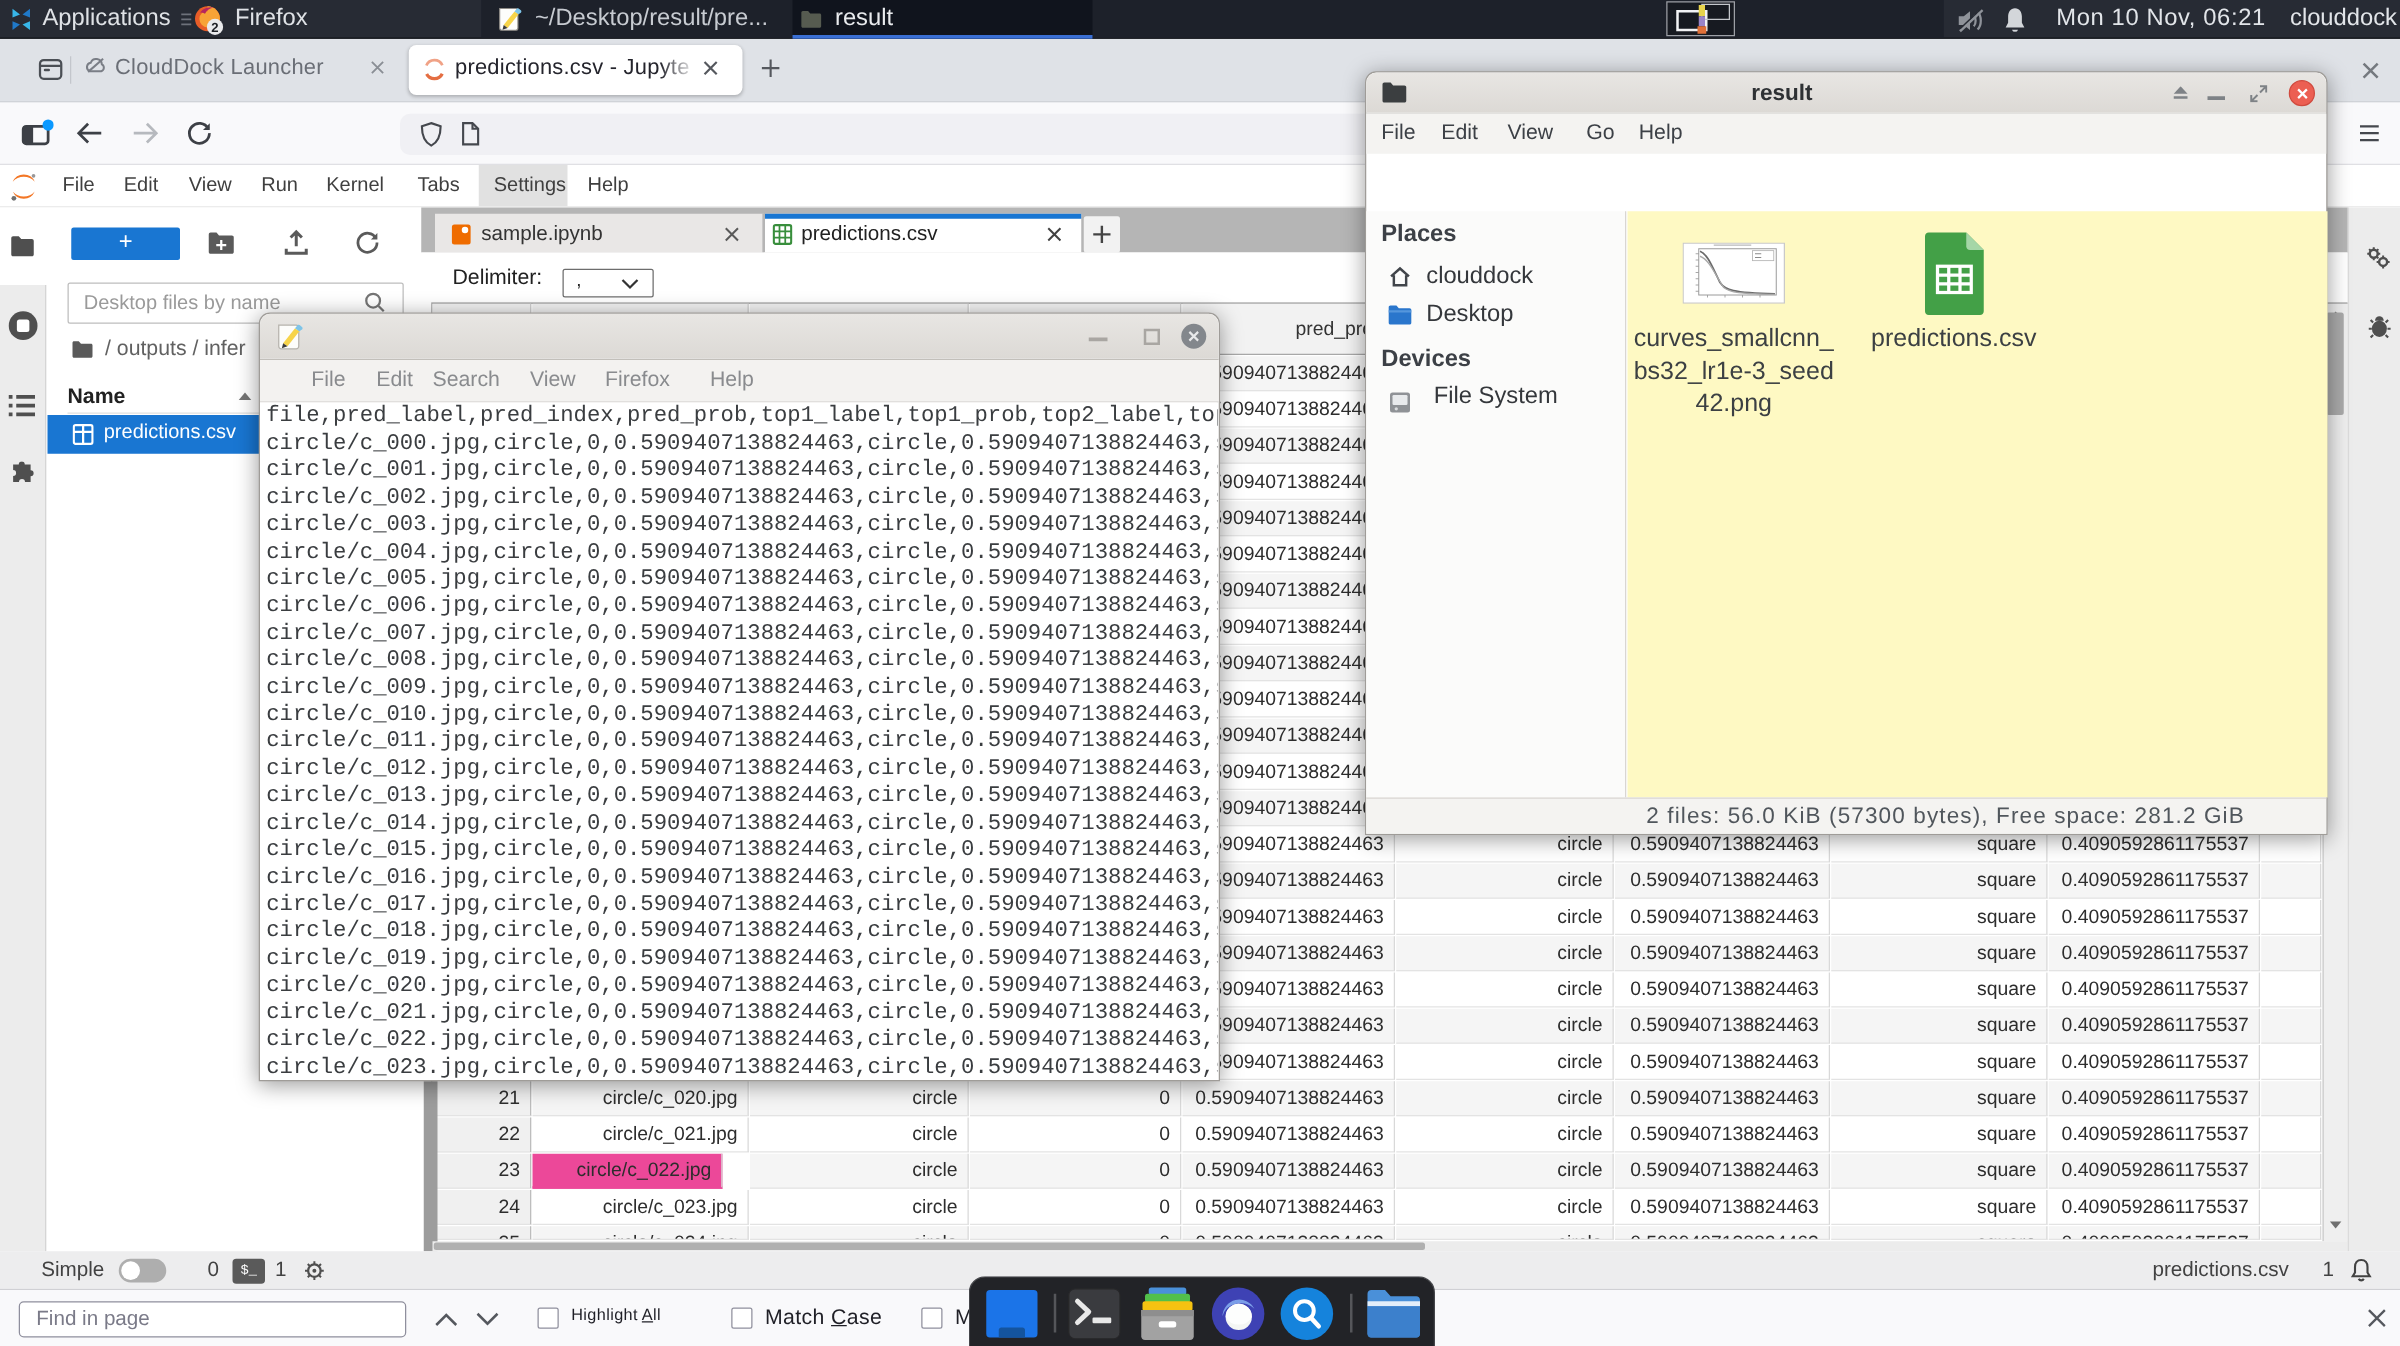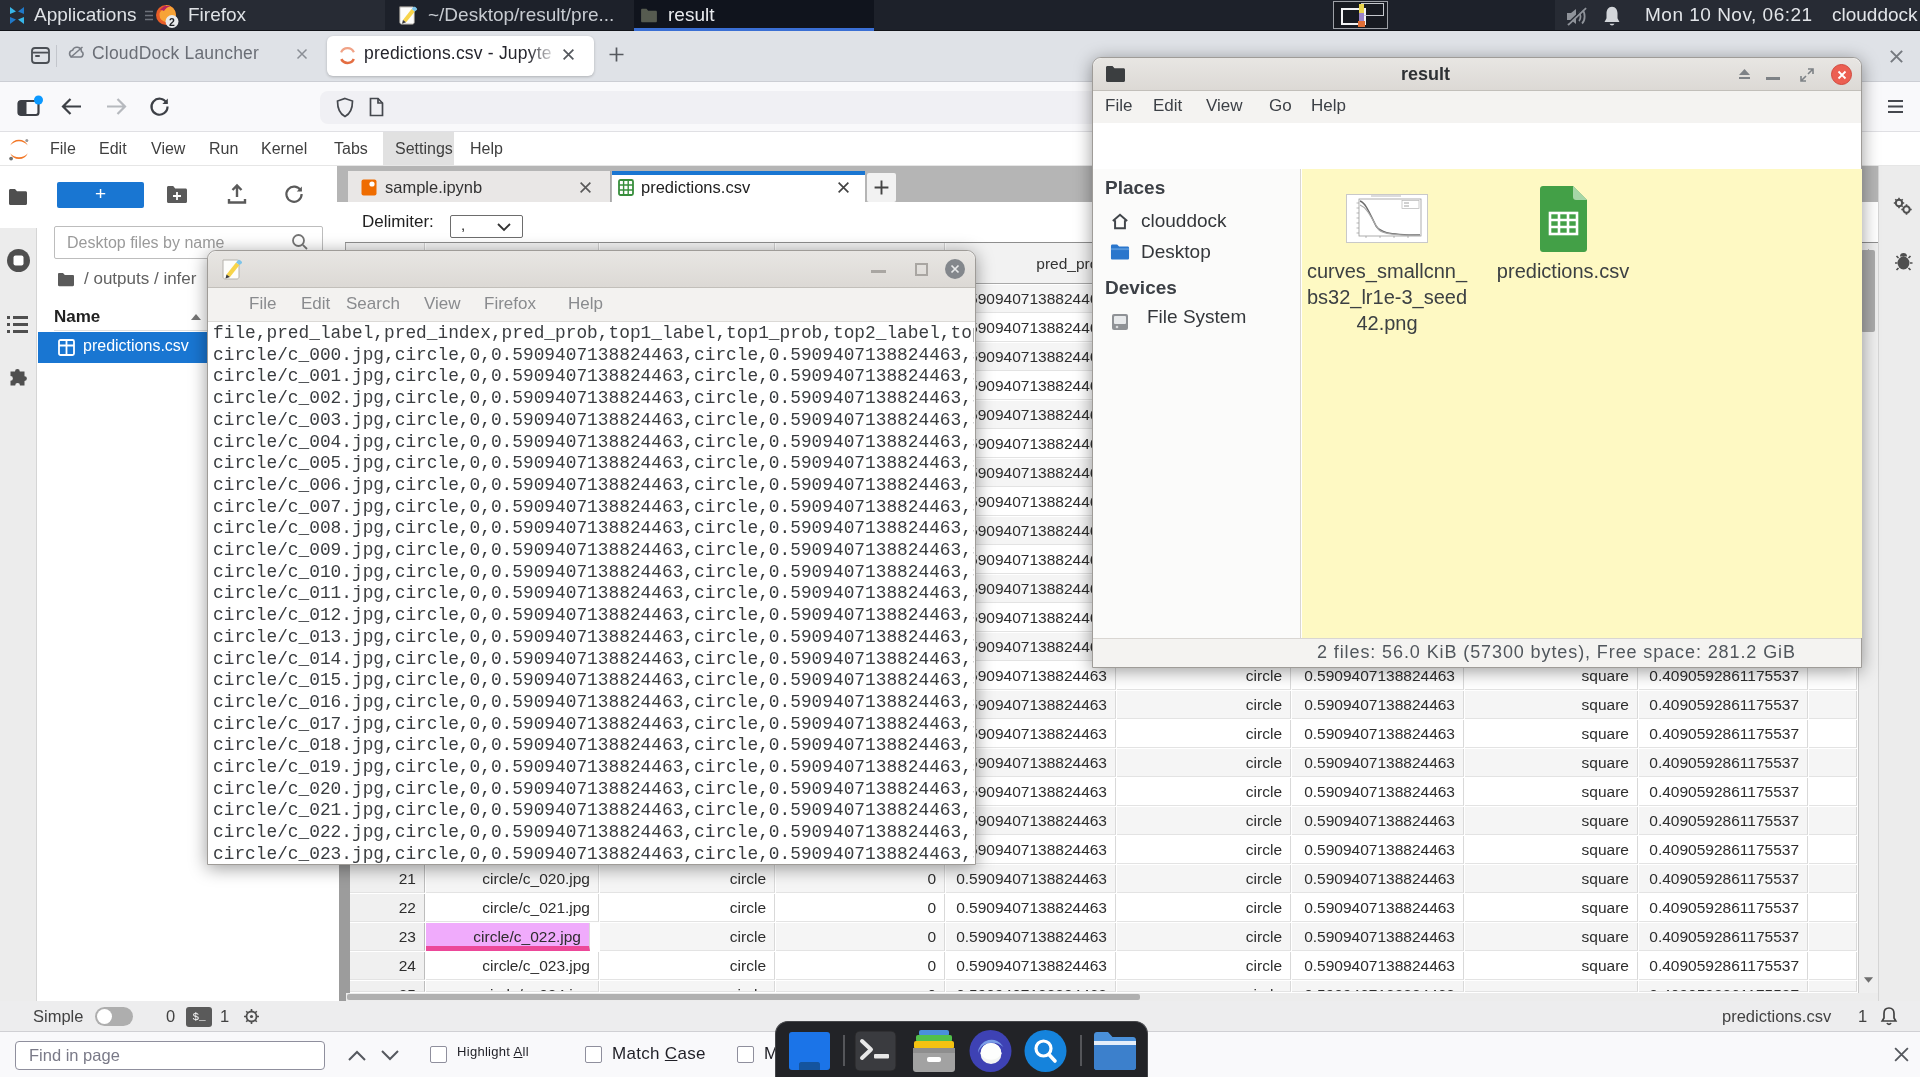--- a/index.html
+++ b/index.html
@@ -420,21 +420,21 @@
 <div style="position:absolute;left:426px;top:894px;width:173px;height:28px;background:#ffffff;border-right:1px solid #d9d9d9;border-bottom:1px solid #e3e3e3;color:#2d2d2d;font-size:15.5px;line-height:28px;text-align:right;padding-right:8px;box-sizing:border-box;overflow:hidden;">circle/c_021.jpg</div>
 <div style="position:absolute;left:600px;top:894px;width:175px;height:28px;background:#ffffff;border-right:1px solid #d9d9d9;border-bottom:1px solid #e3e3e3;color:#2d2d2d;font-size:15.5px;line-height:28px;text-align:right;padding-right:8px;box-sizing:border-box;overflow:hidden;">circle</div>
 <div style="position:absolute;left:776px;top:894px;width:169px;height:28px;background:#ffffff;border-right:1px solid #d9d9d9;border-bottom:1px solid #e3e3e3;color:#2d2d2d;font-size:15.5px;line-height:28px;text-align:right;padding-right:8px;box-sizing:border-box;overflow:hidden;">0</div>
 <div style="position:absolute;left:946px;top:894px;width:170px;height:28px;background:#ffffff;border-right:1px solid #d9d9d9;border-bottom:1px solid #e3e3e3;color:#2d2d2d;font-size:15.5px;line-height:28px;text-align:right;padding-right:8px;box-sizing:border-box;overflow:hidden;">0.5909407138824463</div>
 <div style="position:absolute;left:1117px;top:894px;width:174px;height:28px;background:#ffffff;border-right:1px solid #d9d9d9;border-bottom:1px solid #e3e3e3;color:#2d2d2d;font-size:15.5px;line-height:28px;text-align:right;padding-right:8px;box-sizing:border-box;overflow:hidden;">circle</div>
 <div style="position:absolute;left:1292px;top:894px;width:172px;height:28px;background:#ffffff;border-right:1px solid #d9d9d9;border-bottom:1px solid #e3e3e3;color:#2d2d2d;font-size:15.5px;line-height:28px;text-align:right;padding-right:8px;box-sizing:border-box;overflow:hidden;">0.5909407138824463</div>
 <div style="position:absolute;left:1465px;top:894px;width:173px;height:28px;background:#ffffff;border-right:1px solid #d9d9d9;border-bottom:1px solid #e3e3e3;color:#2d2d2d;font-size:15.5px;line-height:28px;text-align:right;padding-right:8px;box-sizing:border-box;overflow:hidden;">square</div>
 <div style="position:absolute;left:1639px;top:894px;width:169px;height:28px;background:#ffffff;border-right:1px solid #d9d9d9;border-bottom:1px solid #e3e3e3;color:#2d2d2d;font-size:15.5px;line-height:28px;text-align:right;padding-right:8px;box-sizing:border-box;overflow:hidden;">0.4090592861175537</div>
 <div style="position:absolute;left:1809px;top:894px;width:48px;height:28px;background:#ffffff;border-right:1px solid #d9d9d9;border-bottom:1px solid #e3e3e3;color:#2d2d2d;font-size:15.5px;line-height:28px;text-align:right;padding-right:8px;box-sizing:border-box;overflow:hidden;"></div>
 <div style="position:absolute;left:346px;top:923px;width:79px;height:28px;background:#f0f0f0;border-right:1px solid #bdbdbd;border-bottom:1px solid #e3e3e3;color:#2d2d2d;font-size:15.5px;line-height:28px;text-align:right;padding-right:8px;box-sizing:border-box;overflow:hidden;">23</div>
-<div style="position:absolute;left:426px;top:923px;width:164px;height:28px;background:#f0abfc;border-right:1px solid #d9d9d9;border-bottom:5px solid #ec4899;color:#2d2d2d;font-size:15.5px;line-height:28px;text-align:right;padding-right:8px;box-sizing:border-box;overflow:hidden;">circle/c_022.jpg</div>
+<div style="position:absolute;left:426px;top:923px;width:152px;height:28px;background:#ec4899;border-right:1px solid #d9d9d9;border-bottom:2px solid #ec4899;color:#2d2d2d;font-size:15.5px;line-height:28px;text-align:right;padding-right:8px;box-sizing:border-box;overflow:hidden;">circle/c_022.jpg</div>
 <div style="position:absolute;left:600px;top:923px;width:175px;height:28px;background:#f5f5f5;border-right:1px solid #d9d9d9;border-bottom:1px solid #e3e3e3;color:#2d2d2d;font-size:15.5px;line-height:28px;text-align:right;padding-right:8px;box-sizing:border-box;overflow:hidden;">circle</div>
 <div style="position:absolute;left:776px;top:923px;width:169px;height:28px;background:#f5f5f5;border-right:1px solid #d9d9d9;border-bottom:1px solid #e3e3e3;color:#2d2d2d;font-size:15.5px;line-height:28px;text-align:right;padding-right:8px;box-sizing:border-box;overflow:hidden;">0</div>
 <div style="position:absolute;left:946px;top:923px;width:170px;height:28px;background:#f5f5f5;border-right:1px solid #d9d9d9;border-bottom:1px solid #e3e3e3;color:#2d2d2d;font-size:15.5px;line-height:28px;text-align:right;padding-right:8px;box-sizing:border-box;overflow:hidden;">0.5909407138824463</div>
 <div style="position:absolute;left:1117px;top:923px;width:174px;height:28px;background:#f5f5f5;border-right:1px solid #d9d9d9;border-bottom:1px solid #e3e3e3;color:#2d2d2d;font-size:15.5px;line-height:28px;text-align:right;padding-right:8px;box-sizing:border-box;overflow:hidden;">circle</div>
 <div style="position:absolute;left:1292px;top:923px;width:172px;height:28px;background:#f5f5f5;border-right:1px solid #d9d9d9;border-bottom:1px solid #e3e3e3;color:#2d2d2d;font-size:15.5px;line-height:28px;text-align:right;padding-right:8px;box-sizing:border-box;overflow:hidden;">0.5909407138824463</div>
 <div style="position:absolute;left:1465px;top:923px;width:173px;height:28px;background:#f5f5f5;border-right:1px solid #d9d9d9;border-bottom:1px solid #e3e3e3;color:#2d2d2d;font-size:15.5px;line-height:28px;text-align:right;padding-right:8px;box-sizing:border-box;overflow:hidden;">square</div>
 <div style="position:absolute;left:1639px;top:923px;width:169px;height:28px;background:#f5f5f5;border-right:1px solid #d9d9d9;border-bottom:1px solid #e3e3e3;color:#2d2d2d;font-size:15.5px;line-height:28px;text-align:right;padding-right:8px;box-sizing:border-box;overflow:hidden;">0.4090592861175537</div>
 <div style="position:absolute;left:1809px;top:923px;width:48px;height:28px;background:#f5f5f5;border-right:1px solid #d9d9d9;border-bottom:1px solid #e3e3e3;color:#2d2d2d;font-size:15.5px;line-height:28px;text-align:right;padding-right:8px;box-sizing:border-box;overflow:hidden;"></div>
 <div style="position:absolute;left:346px;top:952px;width:79px;height:28px;background:#f0f0f0;border-right:1px solid #bdbdbd;border-bottom:1px solid #e3e3e3;color:#2d2d2d;font-size:15.5px;line-height:28px;text-align:right;padding-right:8px;box-sizing:border-box;overflow:hidden;">24</div>
 <div style="position:absolute;left:426px;top:952px;width:173px;height:28px;background:#ffffff;border-right:1px solid #d9d9d9;border-bottom:1px solid #e3e3e3;color:#2d2d2d;font-size:15.5px;line-height:28px;text-align:right;padding-right:8px;box-sizing:border-box;overflow:hidden;">circle/c_023.jpg</div>

